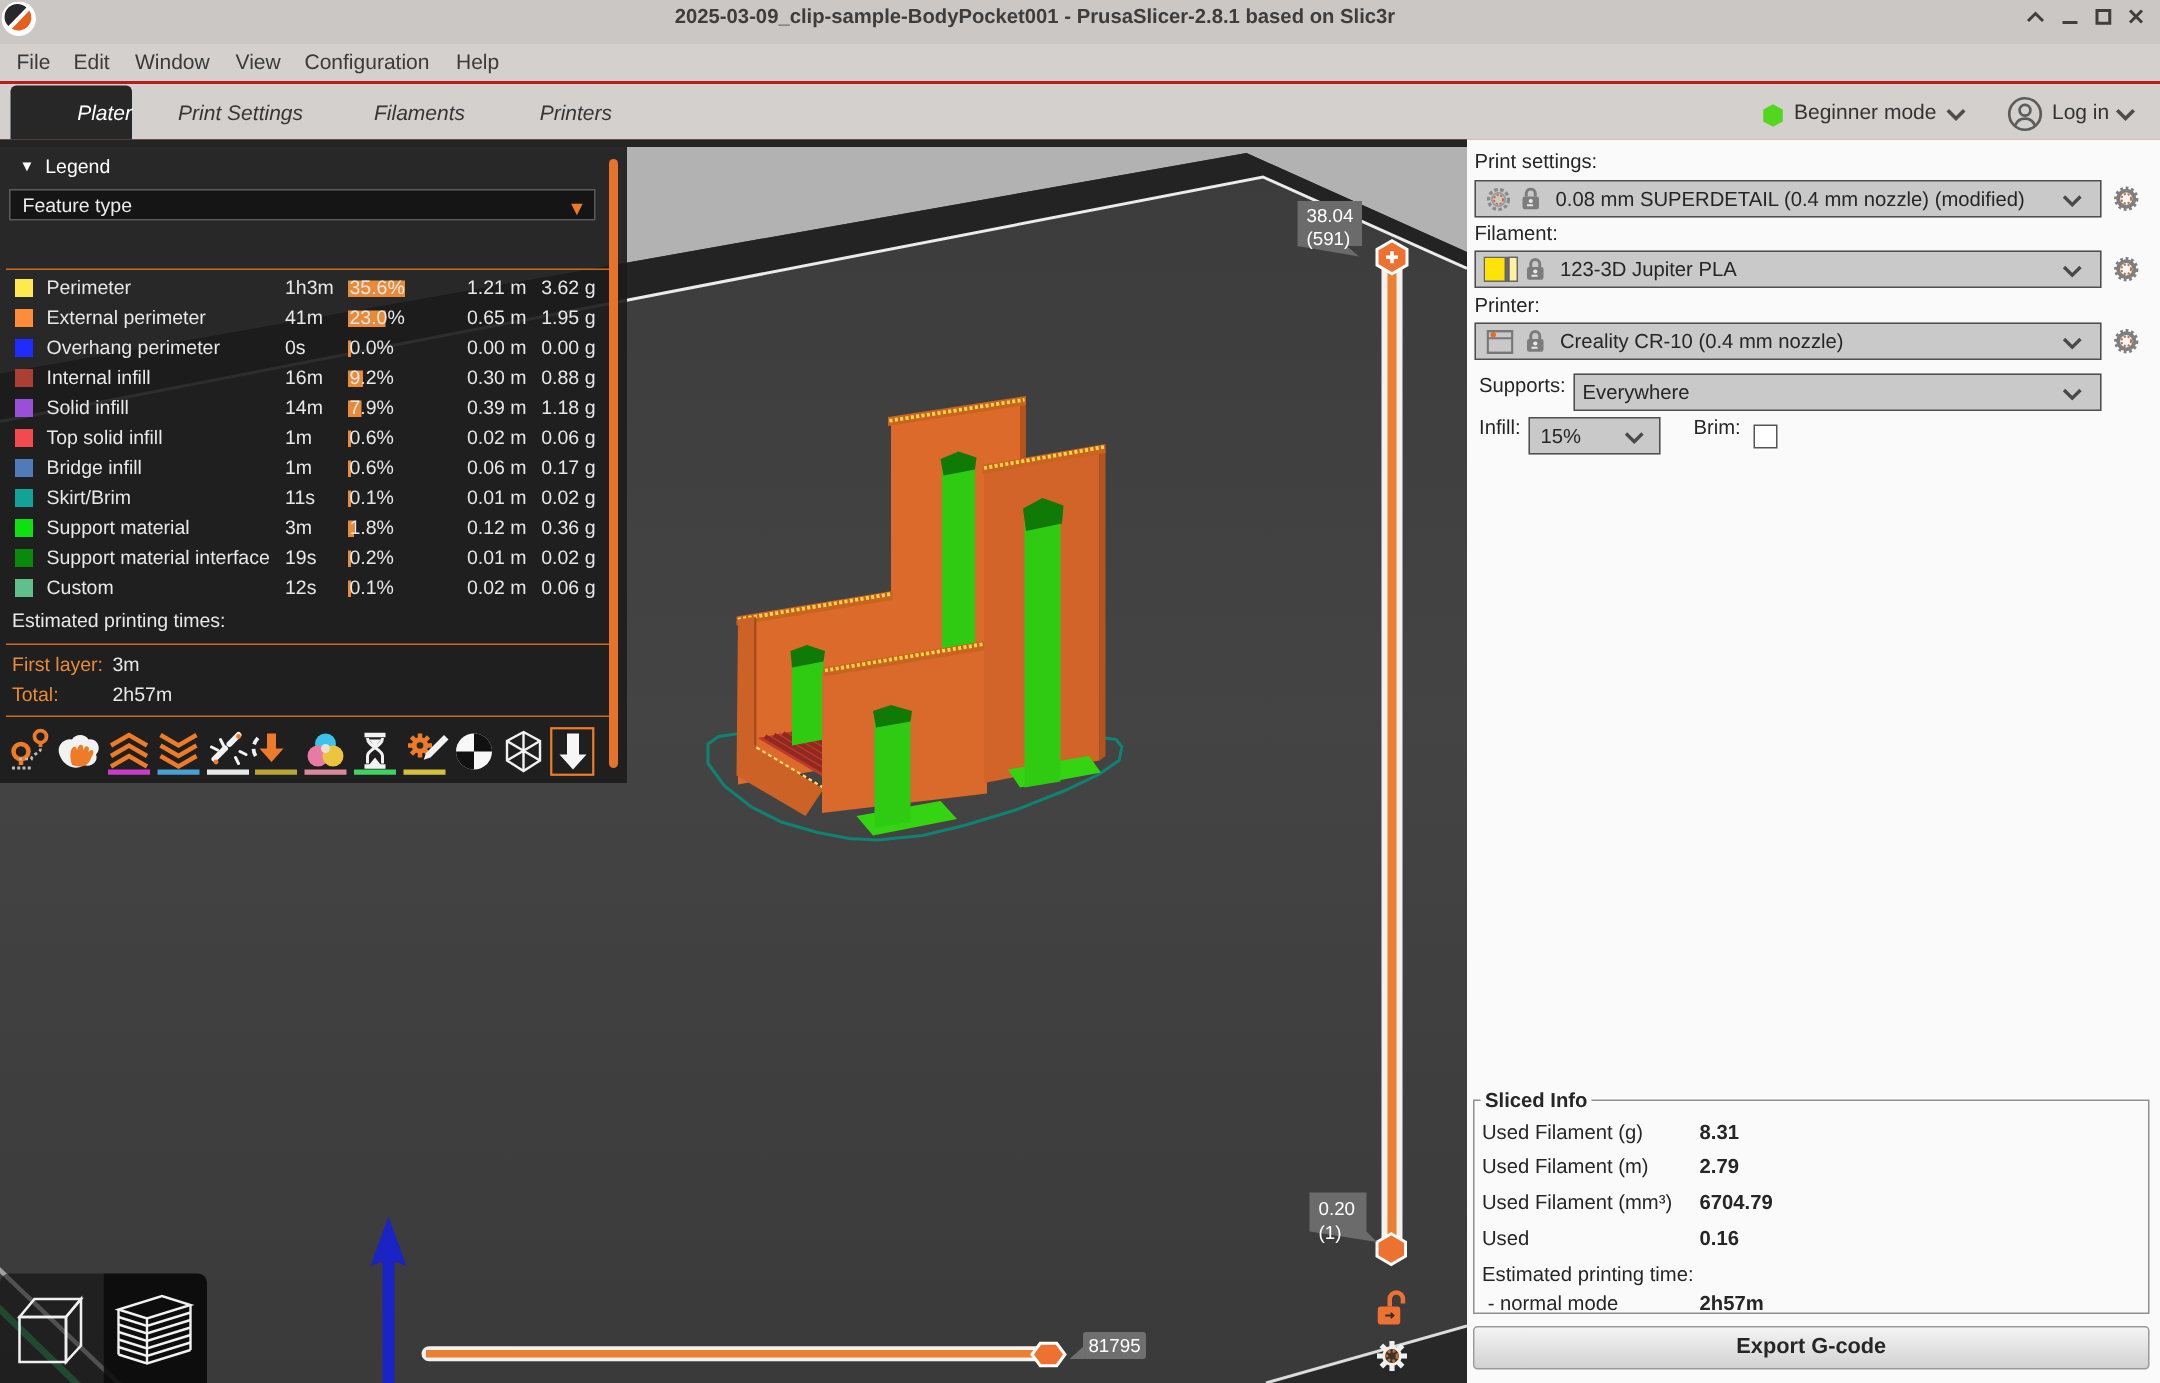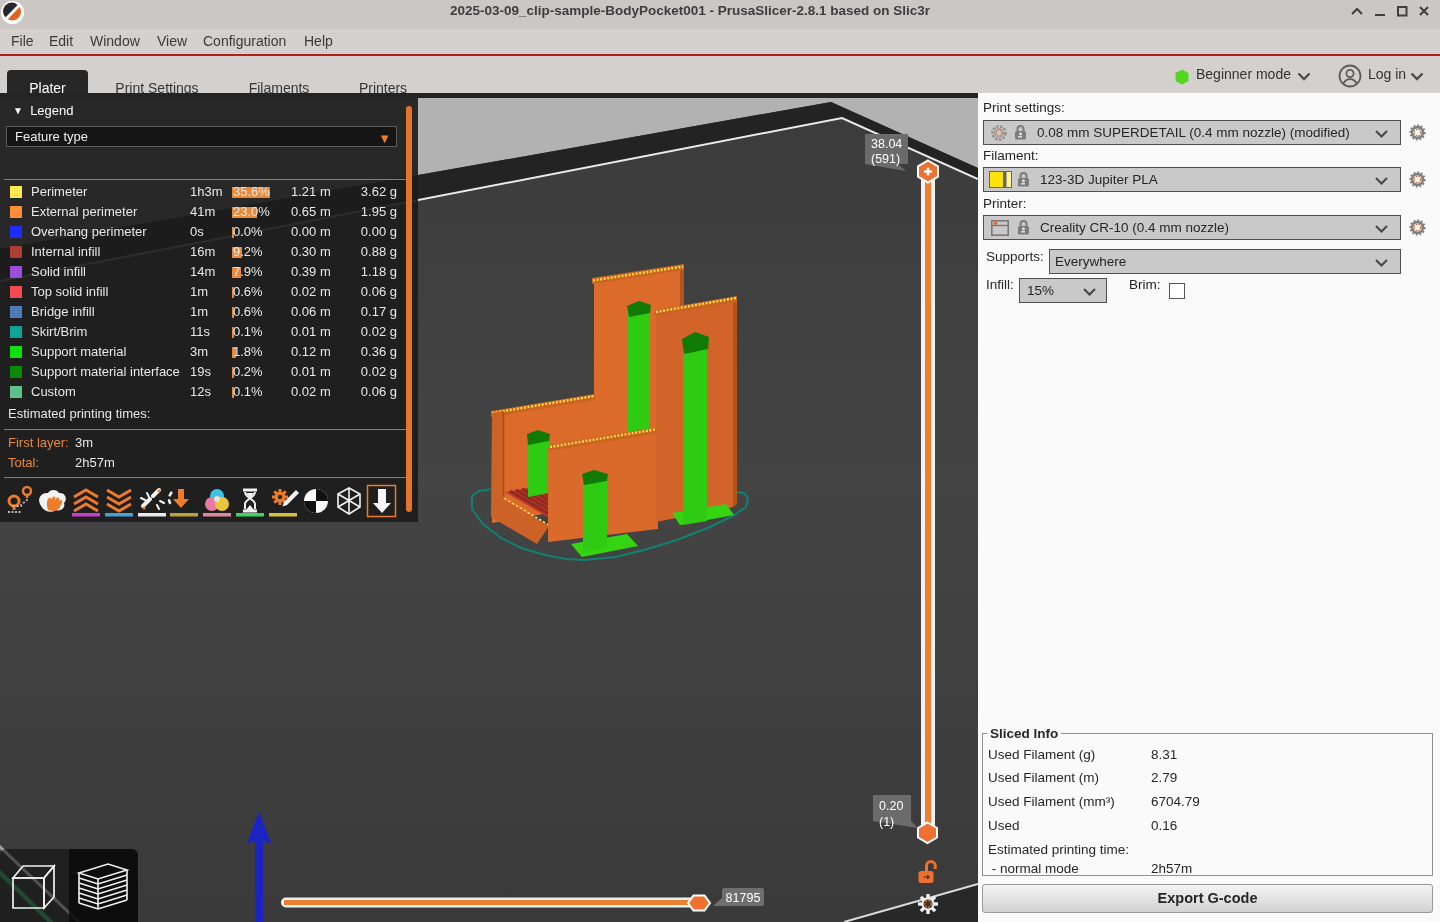--- a/index.html
+++ b/index.html
@@ -5,46 +5,46 @@
 * { margin:0; padding:0; box-sizing:border-box; }
 html,body { width:1440px; height:922px; overflow:hidden; font-family:"Liberation Sans", sans-serif; }
 #app { position:relative; width:1440px; height:922px; background:#b91c1c; }
 
 #titlebar { position:absolute; left:0; top:0; width:1440px; height:30px; background:#cac7c5; border-bottom:1px solid #b9b6b4; }
 #title { position:absolute; left:0; top:0; width:1380px; height:22px; line-height:22px; text-align:center; font-size:13.5px; font-weight:bold; color:#3d3d3d; }
 #winbtns { position:absolute; right:0; top:0; height:30px; }
 #menubar { position:absolute; left:0; top:29px; width:1440px; height:25px; background:#d3d0ce; }
 .menuitem { position:absolute; top:0; height:25px; line-height:25px; font-size:14px; color:#3a3a3a; }
 #tabbar { position:absolute; left:0; top:56px; width:1440px; height:37px; background:#d3d0ce; }
-.tab { position:absolute; top:14px; height:36px; line-height:36px; font-size:14px; color:#363636; text-align:center; }
+.tab { position:absolute; top:1px; height:36px; line-height:36px; font-size:14px; color:#363636; text-align:right;font-style:italic; }
 #tab-plater { left:7px; width:81px; background:#272727; color:#fff; border-radius:4px 4px 0 0; }
 #searchbox { position:absolute; left:649px; top:7px; width:329px; height:25px; border:1px solid #6e6e6e; font-size:13.5px; color:#4c4c4c; line-height:23px; padding-left:11px; }
 
 #viewport { position:absolute; left:0; top:93px; width:978px; height:829px; background:#414141; }
 
 #rightpanel { position:absolute; left:978px; top:93px; width:462px; height:829px; background:#fafafa; }
 .plabel { position:absolute; font-size:13.5px; color:#262626; }
 .combo { position:absolute; height:25px; background:#c9c9c9; border:1px solid #4f4f4f; display:flex; align-items:center; font-size:13.5px; color:#262626; }
 .gearbtn { position:absolute; }
 #slicedinfo { position:absolute; left:4px; top:640px; width:451px; height:143px; border:1px solid #909090; }
 #slicedinfo .lg { position:absolute; left:4px; top:-8px; background:#fafafa; padding:0 3px; font-weight:bold; font-size:13.5px; color:#262626; }
 .srow { position:absolute; left:5px; font-size:13.5px; color:#262626; }
-.sval { position:absolute; left:168px; font-size:13.5px; color:#262626; }
+.sval { position:absolute; left:150px; font-size:13.5px; color:#262626;font-weight:bold; }
 #exportbtn { position:absolute; left:4px; top:791px; width:451px; height:29px; background:linear-gradient(#f4f4f4,#d2d2d2); border:1px solid #9a9a9a; border-radius:3px; font-weight:bold; font-size:14.5px; color:#262626; text-align:center; line-height:27px; }
 
 #legend { position:absolute; left:0; top:5px; width:418px; height:424px; background:rgba(28,28,28,0.92); color:#e8e8e8; font-size:13px; }
 #legend .hdr { height:26px; line-height:26px; padding-left:13px; color:#fdfdfd; }
 #featcombo { position:absolute; left:6px; top:28px; width:391px; height:21px; background:#151515; border:1px solid #5c5c5c; line-height:19px; padding-left:8px; color:#ececec; }
 .lrow { position:absolute; height:20px; line-height:20px; }
 .sw { position:absolute; left:10px; width:12px; height:12px; top:4px; }
 .lname { position:absolute; left:31px; }
 .ltime { position:absolute; left:190px; }
 .lbar { position:absolute; left:232px; top:4.5px; height:11px; background:#e98a38; }
 .lpct { position:absolute; width:72px; left:233px; text-align:left; }
-.lm { position:absolute; width:60px; left:291px; text-align:left; }
+.lm { position:absolute; width:60px; left:291px; text-align:right; }
 .lg2 { position:absolute; width:60px; left:337px; text-align:right; }
 .oline { position:absolute; left:4px; right:10px; border-top:1px solid #c96a28; }
 #scrollbar { position:absolute; right:6px; top:8px; width:6px; height:406px; background:#e6732b; border-radius:3px; }
 
 #viewbtns { position:absolute; left:0px; top:756px; width:138px; height:73px; }
 #vb1 { position:absolute; left:0; top:0; width:69px; height:73px; background:rgba(8,8,8,0.52); border-radius:6px 0 0 0; }
 #vb2 { position:absolute; left:69px; top:0; width:69px; height:73px; background:rgba(10,10,10,0.92); border-radius:0 6px 0 0; }
 </style>
 </head>
 <body>

